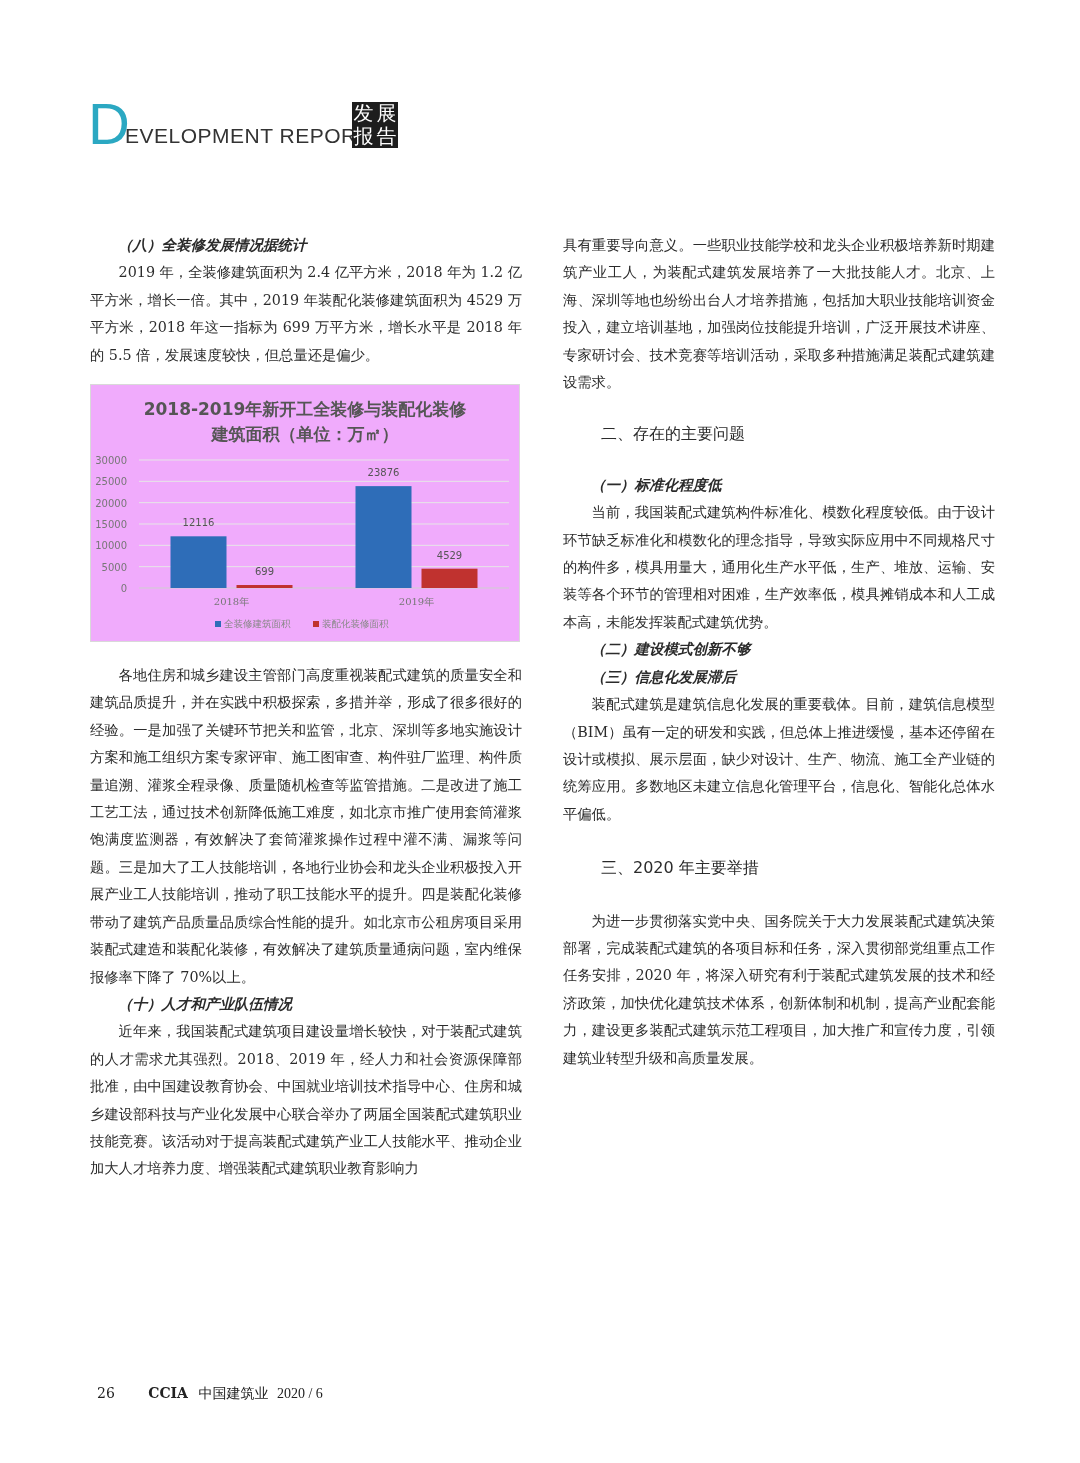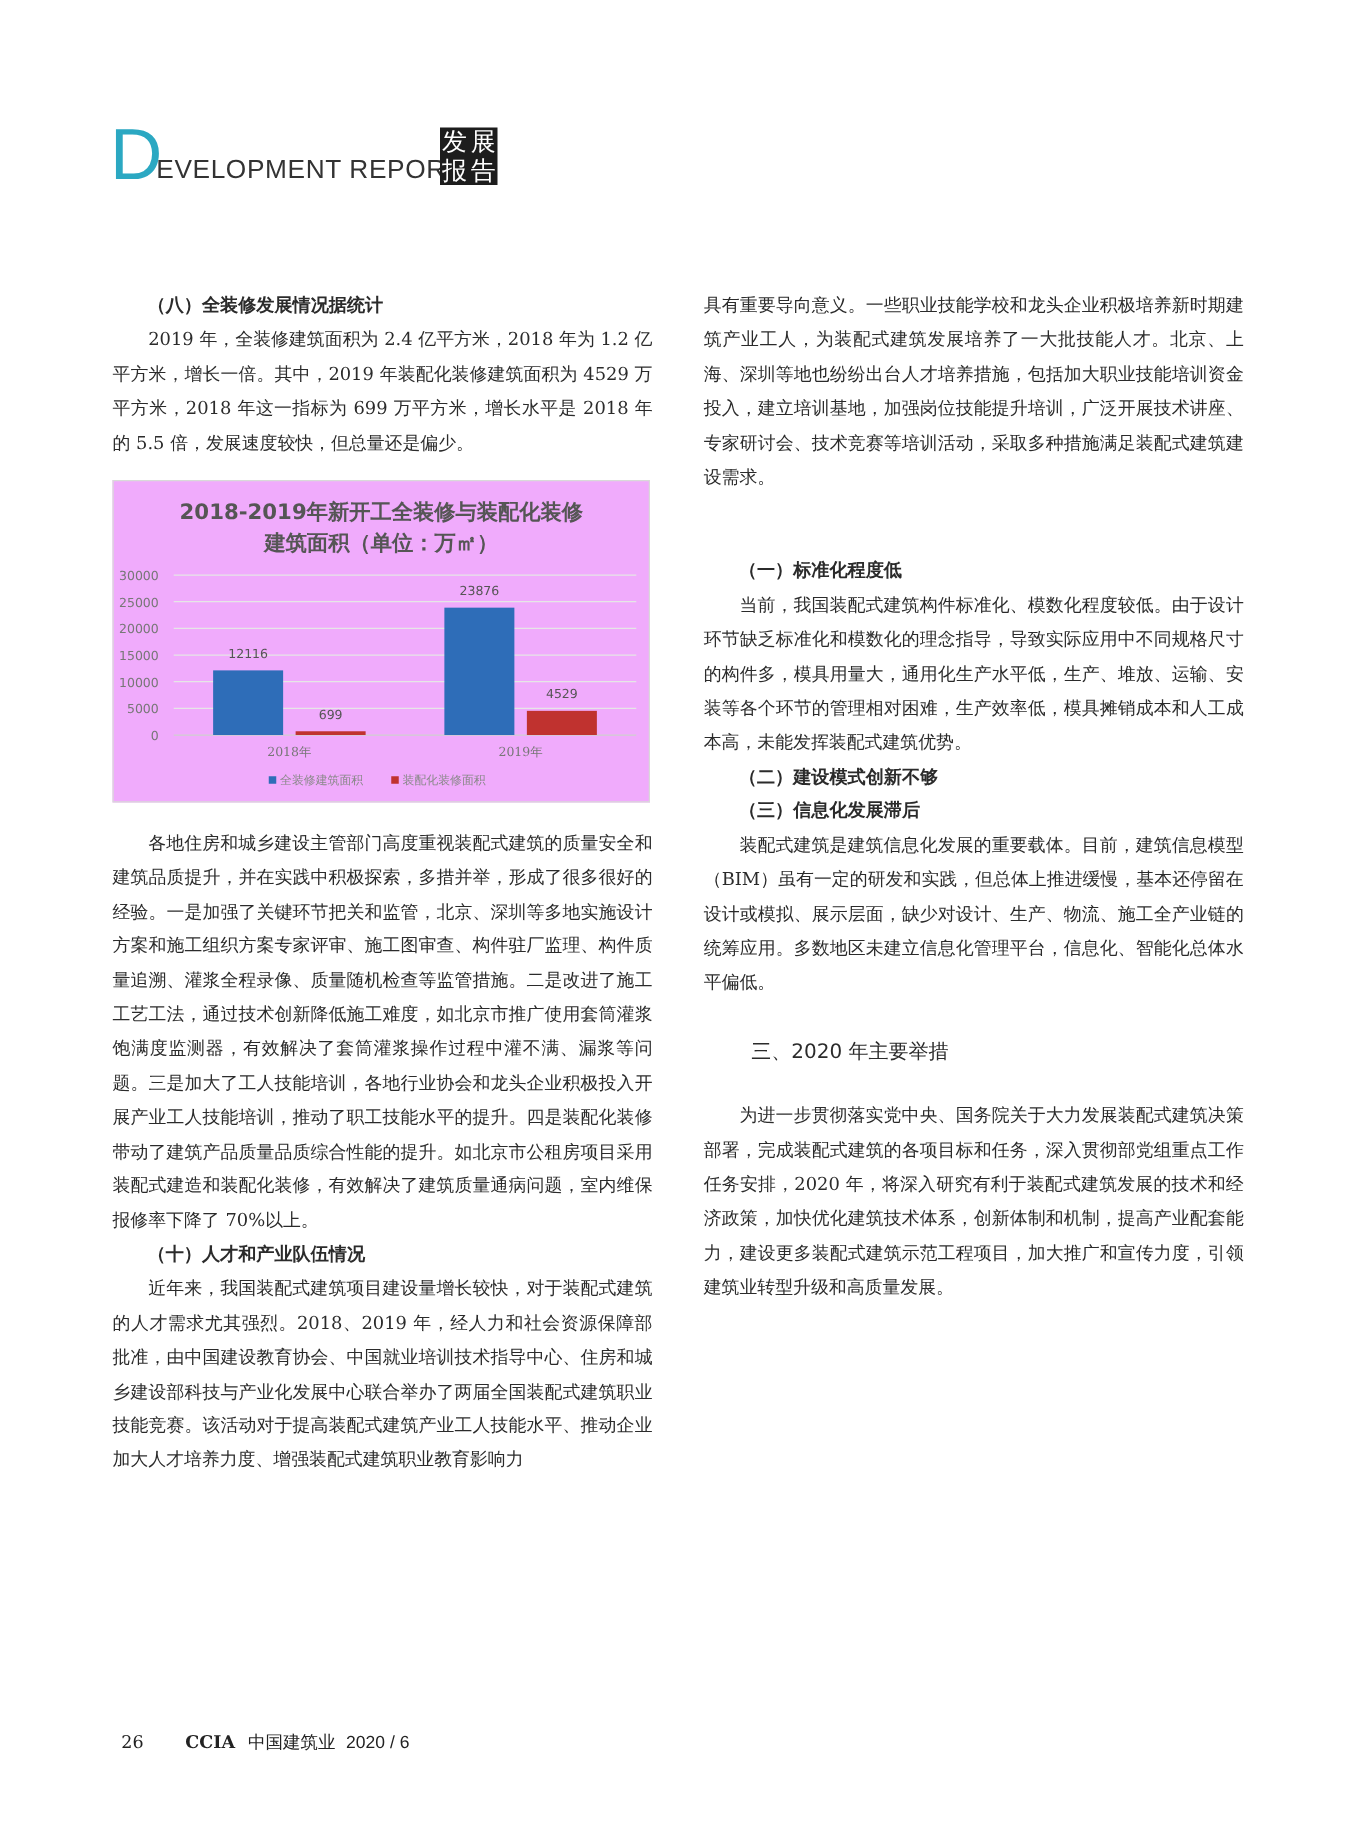--- a/index.html
+++ b/index.html
@@ -17,34 +17,34 @@
     font-size: 21px; letter-spacing: 0.5px; color: #333; white-space: nowrap;
   }
   .header .box {
     position: absolute; left: 264px; top: 4px; width: 46px; height: 46px; background: #1d1d1d;
     color: #fff; font-family: "DejaVu Sans", sans-serif; font-size: 20px; line-height: 22px;
     display: grid; grid-template-columns: 1fr 1fr; text-align: center;
   }
   .col { position: absolute; width: 432px; font-size: 14.3px; line-height: 27.4px; }
   .col.left { left: 90px; top: 232px; }
   .col.right { left: 563px; top: 232px; }
-  .h3 { font-family: "DejaVu Sans", sans-serif; font-weight: bold; font-size: 14.5px; padding-left: 28px; }
+  .h3 { font-family: "DejaVu Sans", sans-serif; font-weight: bold; font-size: 14.5px; padding-left: 28px; font-style: italic; }
   .h2 { font-family: "DejaVu Sans", sans-serif; font-size: 16px; padding-left: 38px; }
   .p { text-indent: 2em; text-align: justify; margin: 0; }
   .p.noindent { text-indent: 0; }
   .chart-box {
     width: 428px; height: 256px; border: 1px solid #d9d9d9; margin: 15px 0 20px 0; position: relative; background: #f0abfc;
   }
   .chart-box svg { position: absolute; left: 0; top: 0; }
   .footer {
     position: absolute; left: 97px; top: 1385px; font-size: 14px; color: #222; white-space: nowrap;
   }
   .footer .ccia { font-weight: bold; margin-left: 29px; }
   .footer .mag { font-family: "DejaVu Sans", sans-serif; margin-left: 6px; }
-  .footer .issue { font-family: Liberation Sans, sans-serif; margin-left: 4px; }
+  .footer .issue { font-family: Liberation Serif, serif; margin-left: 4px; }
 </style>
 </head>
 <body>
 
 <div class="header">
   <span class="big-d">D</span>
   <span class="rest">EVELOPMENT  REPORT</span>
   <div class="box">
     <span>发</span>
     <span>展</span>
@@ -101,20 +101,21 @@
   </div>
 
   <p class="p">各地住房和城乡建设主管部门高度重视装配式建筑的质量安全和建筑品质提升，并在实践中积极探索，多措并举，形成了很多很好的经验。一是加强了关键环节把关和监管，北京、深圳等多地实施设计方案和施工组织方案专家评审、施工图审查、构件驻厂监理、构件质量追溯、灌浆全程录像、质量随机检查等监管措施。二是改进了施工工艺工法，通过技术创新降低施工难度，如北京市推广使用套筒灌浆饱满度监测器，有效解决了套筒灌浆操作过程中灌不满、漏浆等问题。三是加大了工人技能培训，各地行业协会和龙头企业积极投入开展产业工人技能培训，推动了职工技能水平的提升。四是装配化装修带动了建筑产品质量品质综合性能的提升。如北京市公租房项目采用装配式建造和装配化装修，有效解决了建筑质量通病问题，室内维保报修率下降了 70%以上。</p>
   <div class="h3">（十）人才和产业队伍情况</div>
   <p class="p">近年来，我国装配式建筑项目建设量增长较快，对于装配式建筑的人才需求尤其强烈。2018、2019 年，经人力和社会资源保障部批准，由中国建设教育协会、中国就业培训技术指导中心、住房和城乡建设部科技与产业化发展中心联合举办了两届全国装配式建筑职业技能竞赛。该活动对于提高装配式建筑产业工人技能水平、推动企业加大人才培养力度、增强装配式建筑职业教育影响力</p>
 </div>
 
 <div class="col right">
   <p class="p noindent">具有重要导向意义。一些职业技能学校和龙头企业积极培养新时期建筑产业工人，为装配式建筑发展培养了一大批技能人才。北京、上海、深圳等地也纷纷出台人才培养措施，包括加大职业技能培训资金投入，建立培训基地，加强岗位技能提升培训，广泛开展技术讲座、专家研讨会、技术竞赛等培训活动，采取多种措施满足装配式建筑建设需求。</p>
   <div style="height:24px"></div>
+  <div class="h2">二、存在的主要问题</div>
   <div style="height:24px"></div>
   <div class="h3">（一）标准化程度低</div>
   <p class="p">当前，我国装配式建筑构件标准化、模数化程度较低。由于设计环节缺乏标准化和模数化的理念指导，导致实际应用中不同规格尺寸的构件多，模具用量大，通用化生产水平低，生产、堆放、运输、安装等各个环节的管理相对困难，生产效率低，模具摊销成本和人工成本高，未能发挥装配式建筑优势。</p>
   <div class="h3">（二）建设模式创新不够</div>
   <div class="h3">（三）信息化发展滞后</div>
   <p class="p">装配式建筑是建筑信息化发展的重要载体。目前，建筑信息模型（BIM）虽有一定的研发和实践，但总体上推进缓慢，基本还停留在设计或模拟、展示层面，缺少对设计、生产、物流、施工全产业链的统筹应用。多数地区未建立信息化管理平台，信息化、智能化总体水平偏低。</p>
   <div style="height:26px"></div>
   <div class="h2">三、2020 年主要举措</div>
   <div style="height:26px"></div>
   <p class="p">为进一步贯彻落实党中央、国务院关于大力发展装配式建筑决策部署，完成装配式建筑的各项目标和任务，深入贯彻部党组重点工作任务安排，2020 年，将深入研究有利于装配式建筑发展的技术和经济政策，加快优化建筑技术体系，创新体制和机制，提高产业配套能力，建设更多装配式建筑示范工程项目，加大推广和宣传力度，引领建筑业转型升级和高质量发展。</p>

